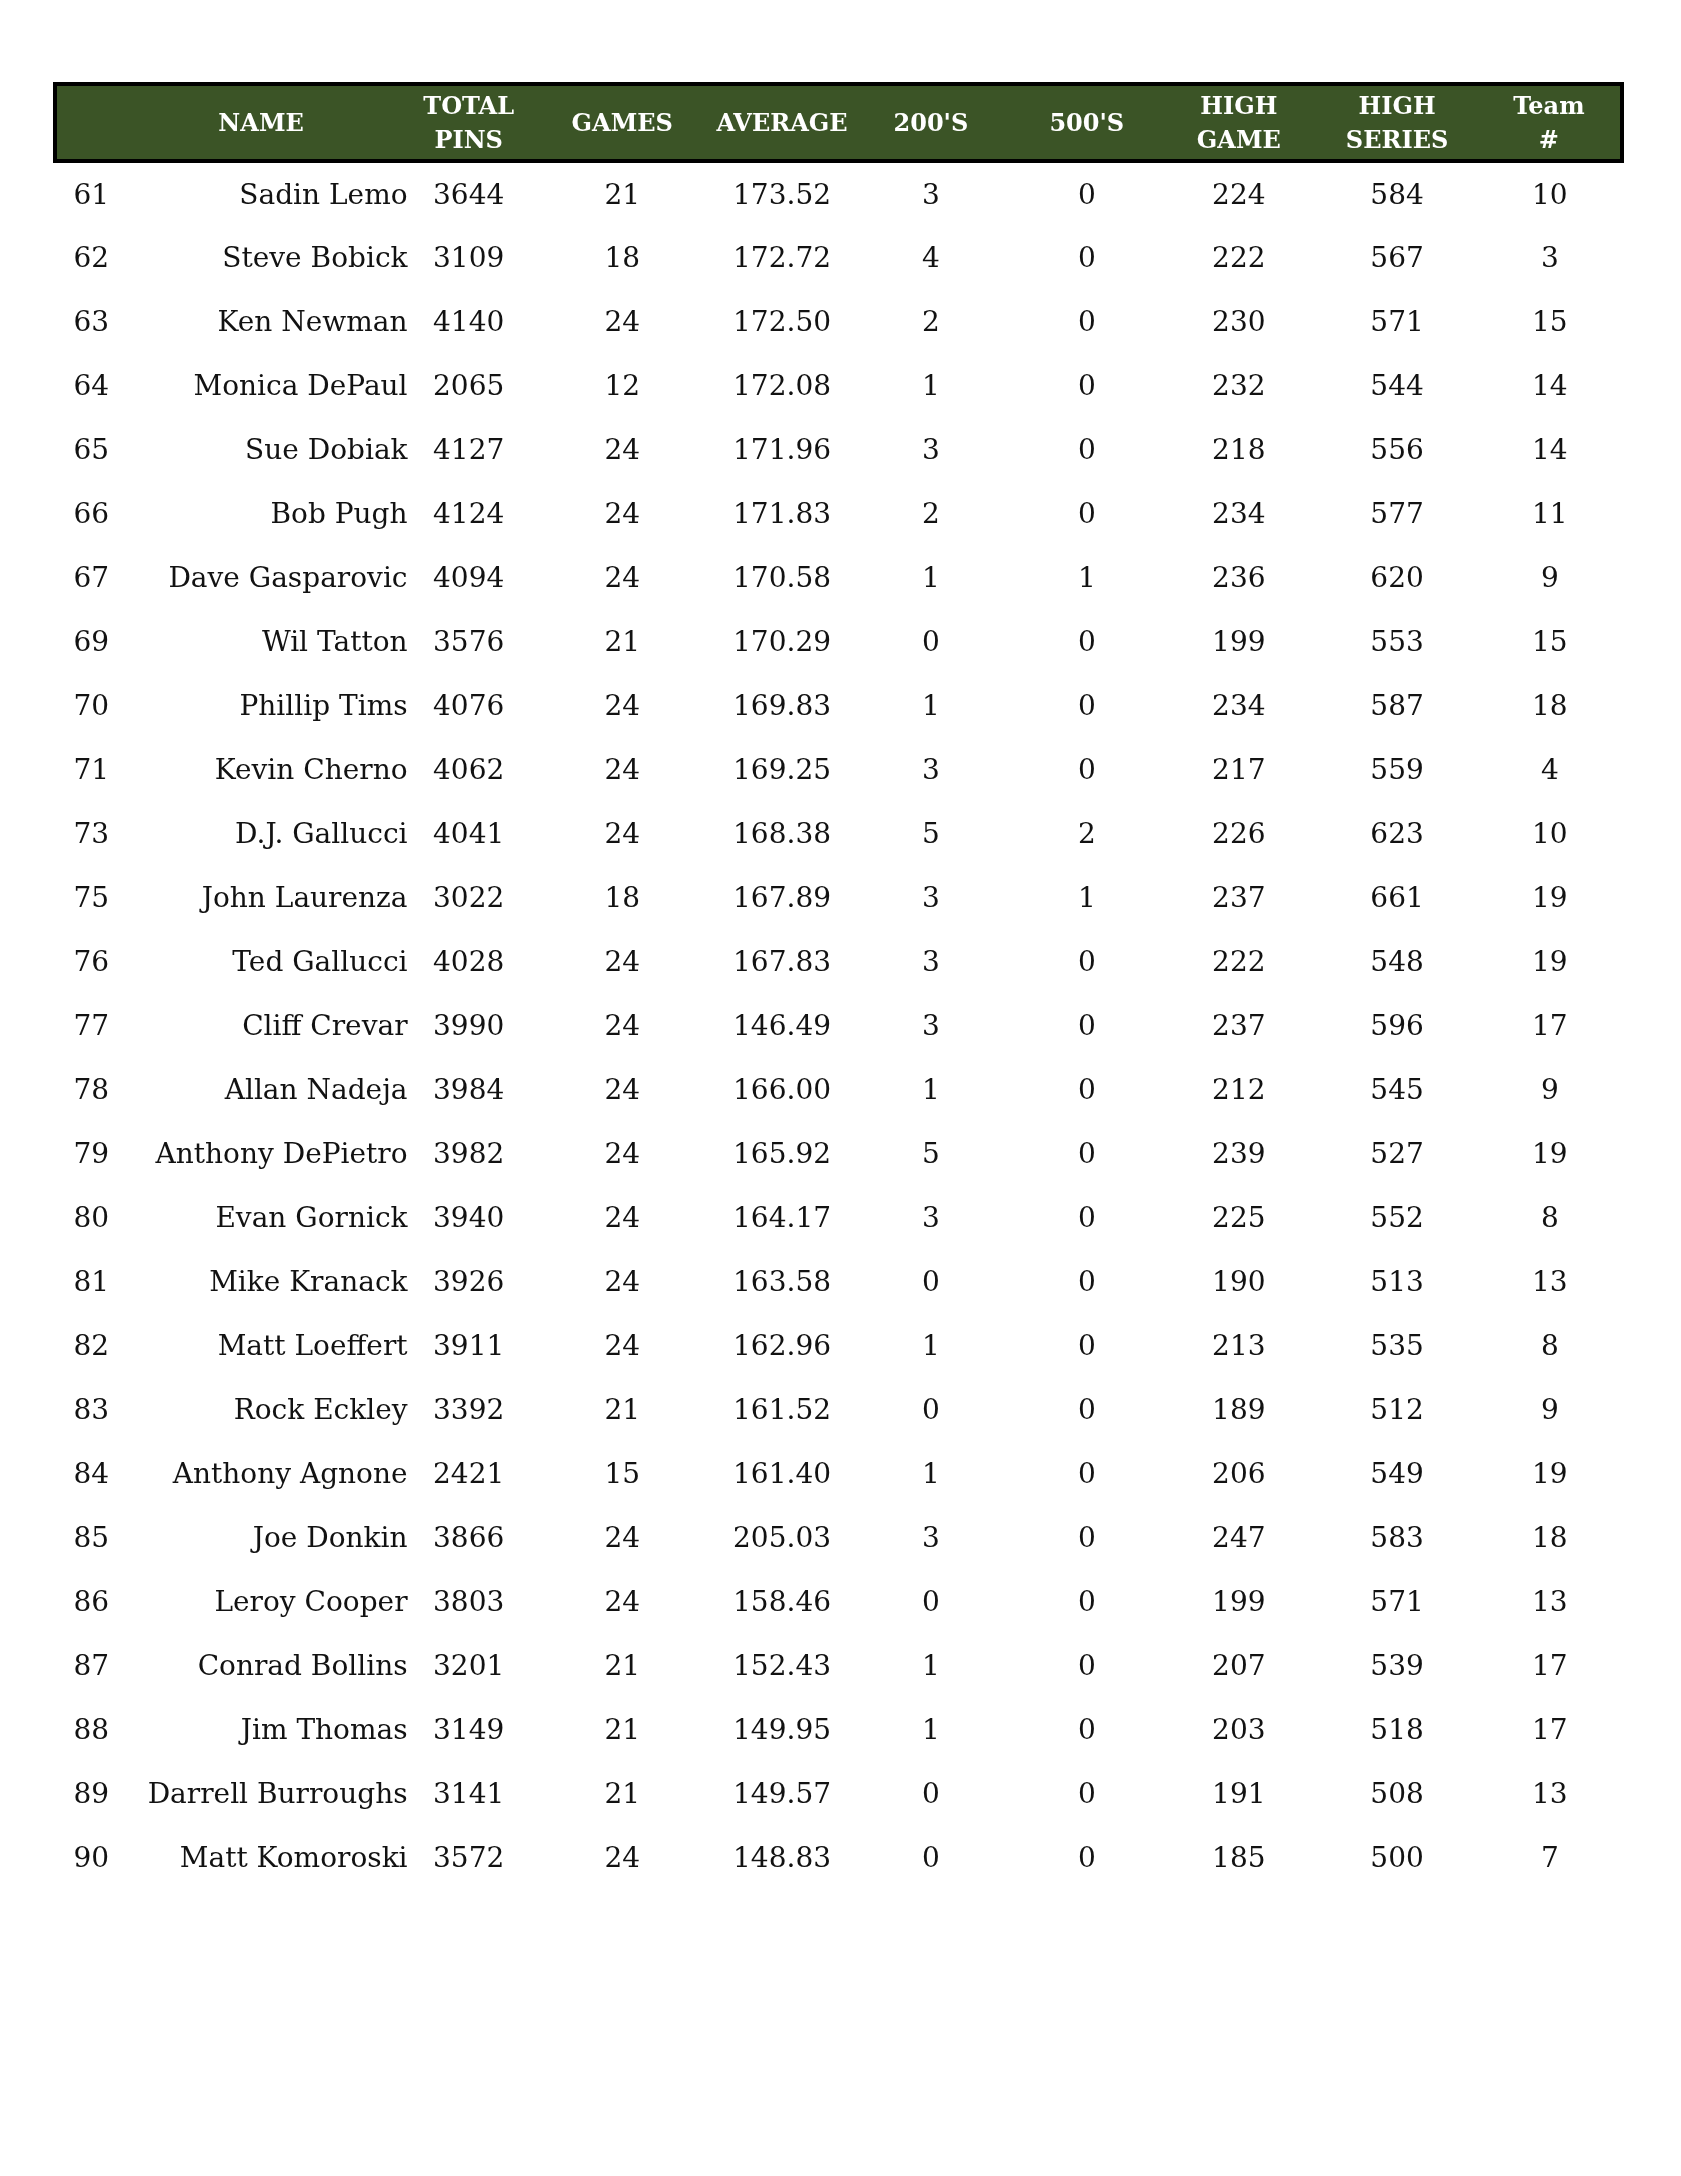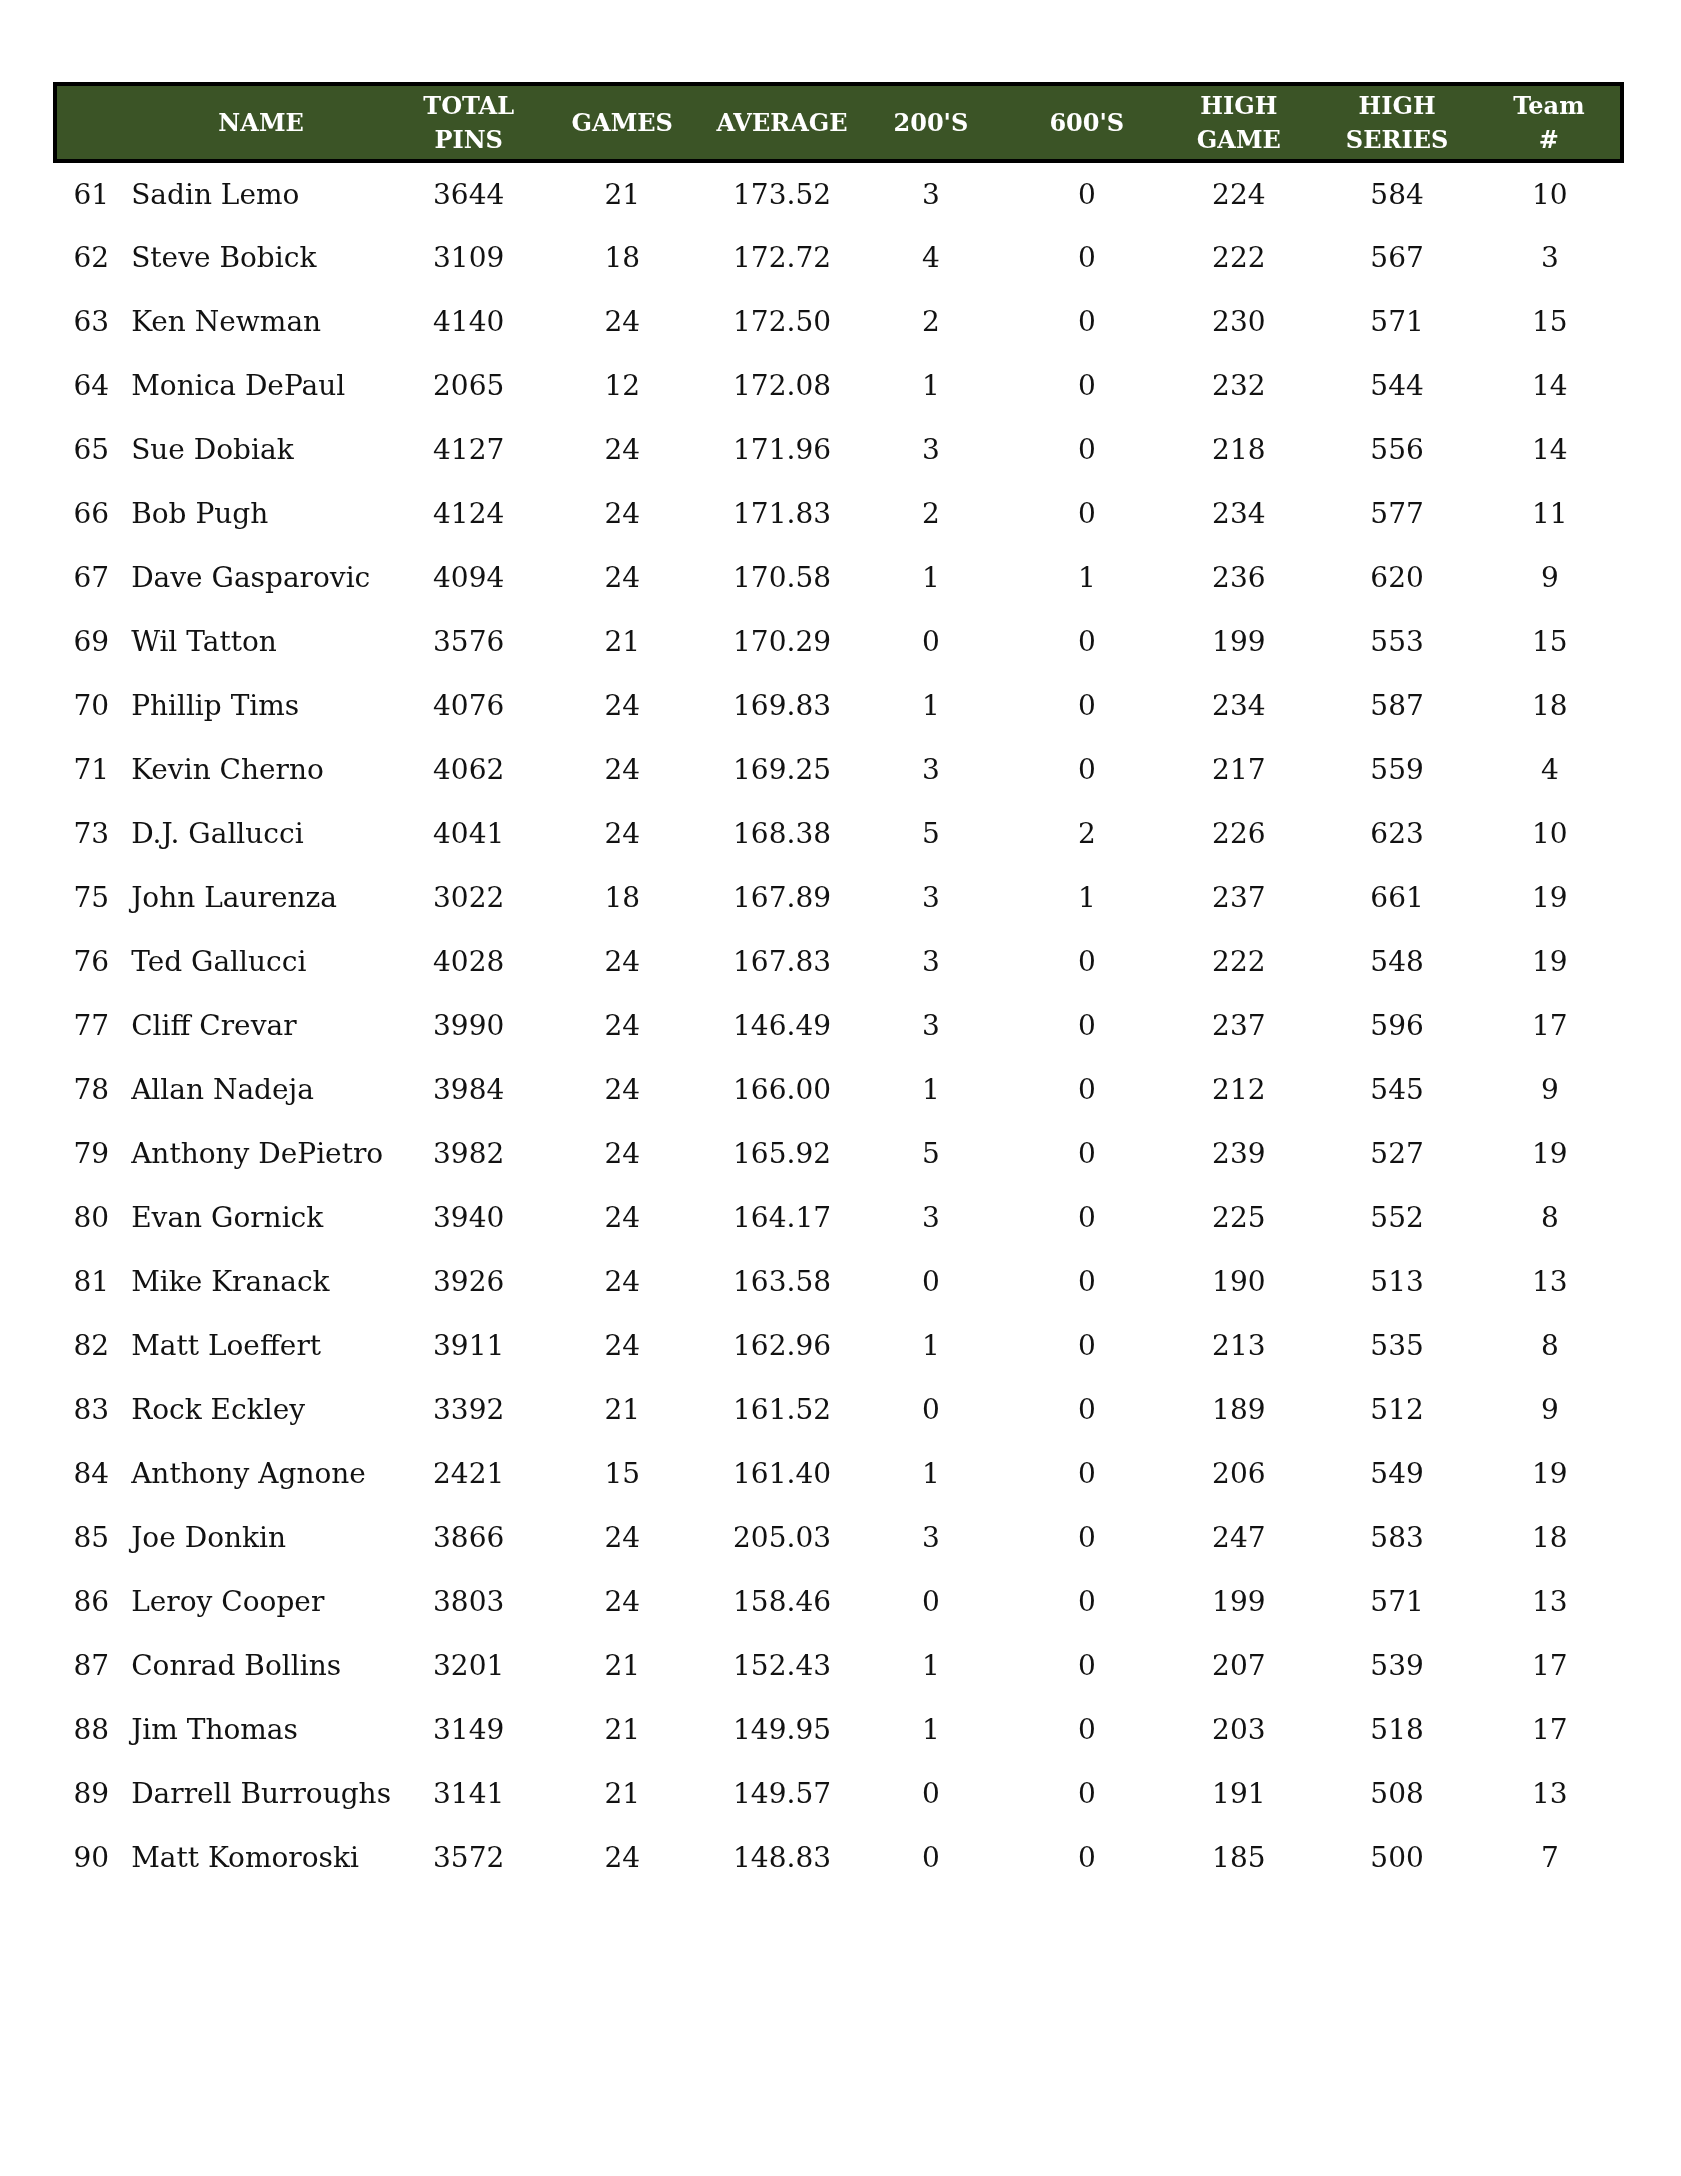--- a/index.html
+++ b/index.html
@@ -41,21 +41,21 @@
   tbody td{
     height:64px;
     padding:0;
     font-size:28px;
     color:var(--body-text);
     text-align:center;
     vertical-align:middle;
     white-space:nowrap;
   }
   tbody td.rank{padding-left:13px;}
-  tbody td.name{text-align:left;padding-left:16.6px;}
+  tbody td.name{text-align:right;padding-left:16.6px;}
 </style>
 </head>
 <body>
 
 <div class="sheet">
   <table class="standings">
     <colgroup>
       <col style="width:3.8%">
       <col style="width:18.7%">
       <col style="width:7.8%">
@@ -87,21 +87,21 @@
         </th>
         <th>
           <span class="hline">AVERAGE</span>
           <span class="hline"></span>
         </th>
         <th>
           <span class="hline">200'S</span>
           <span class="hline"></span>
         </th>
         <th>
-          <span class="hline">600'S</span>
+          <span class="hline">500'S</span>
           <span class="hline"></span>
         </th>
         <th>
           <span class="hline">HIGH</span>
           <span class="hline">GAME</span>
         </th>
         <th>
           <span class="hline">HIGH</span>
           <span class="hline">SERIES</span>
         </th>

